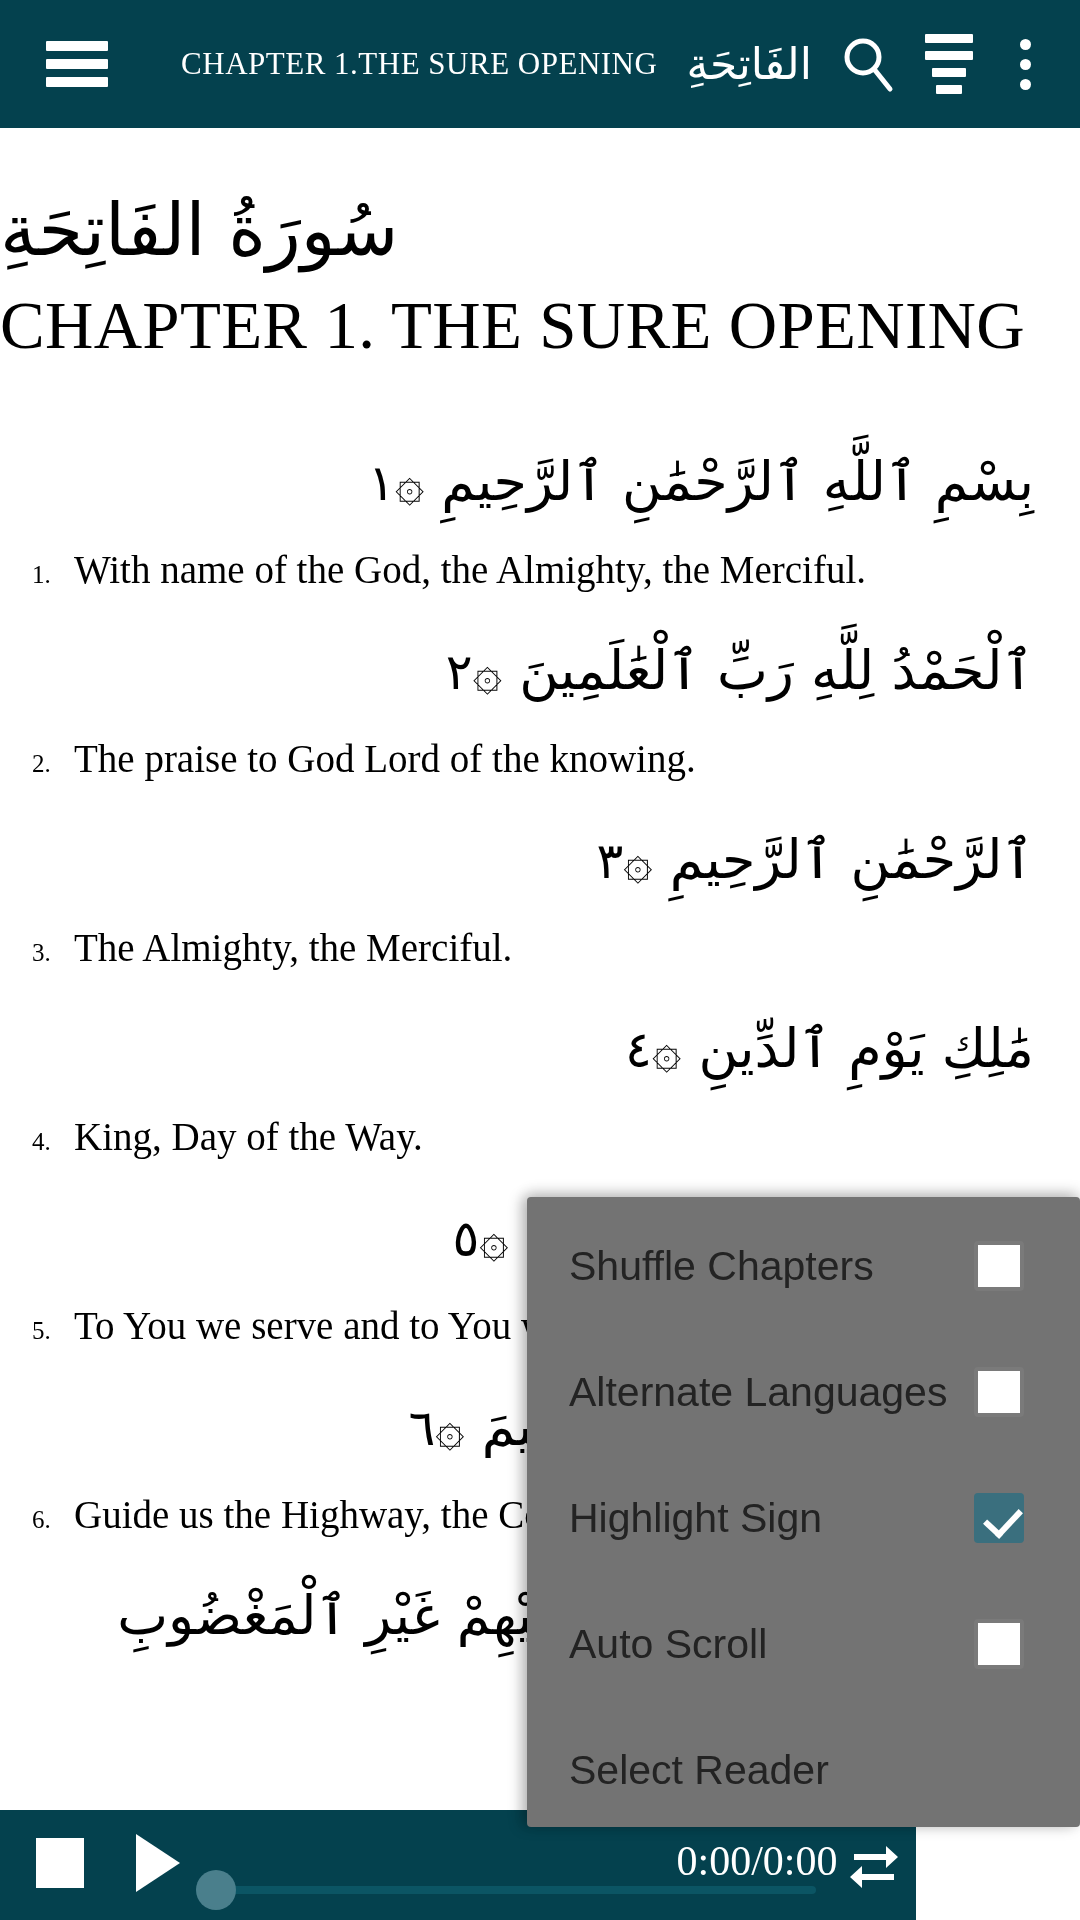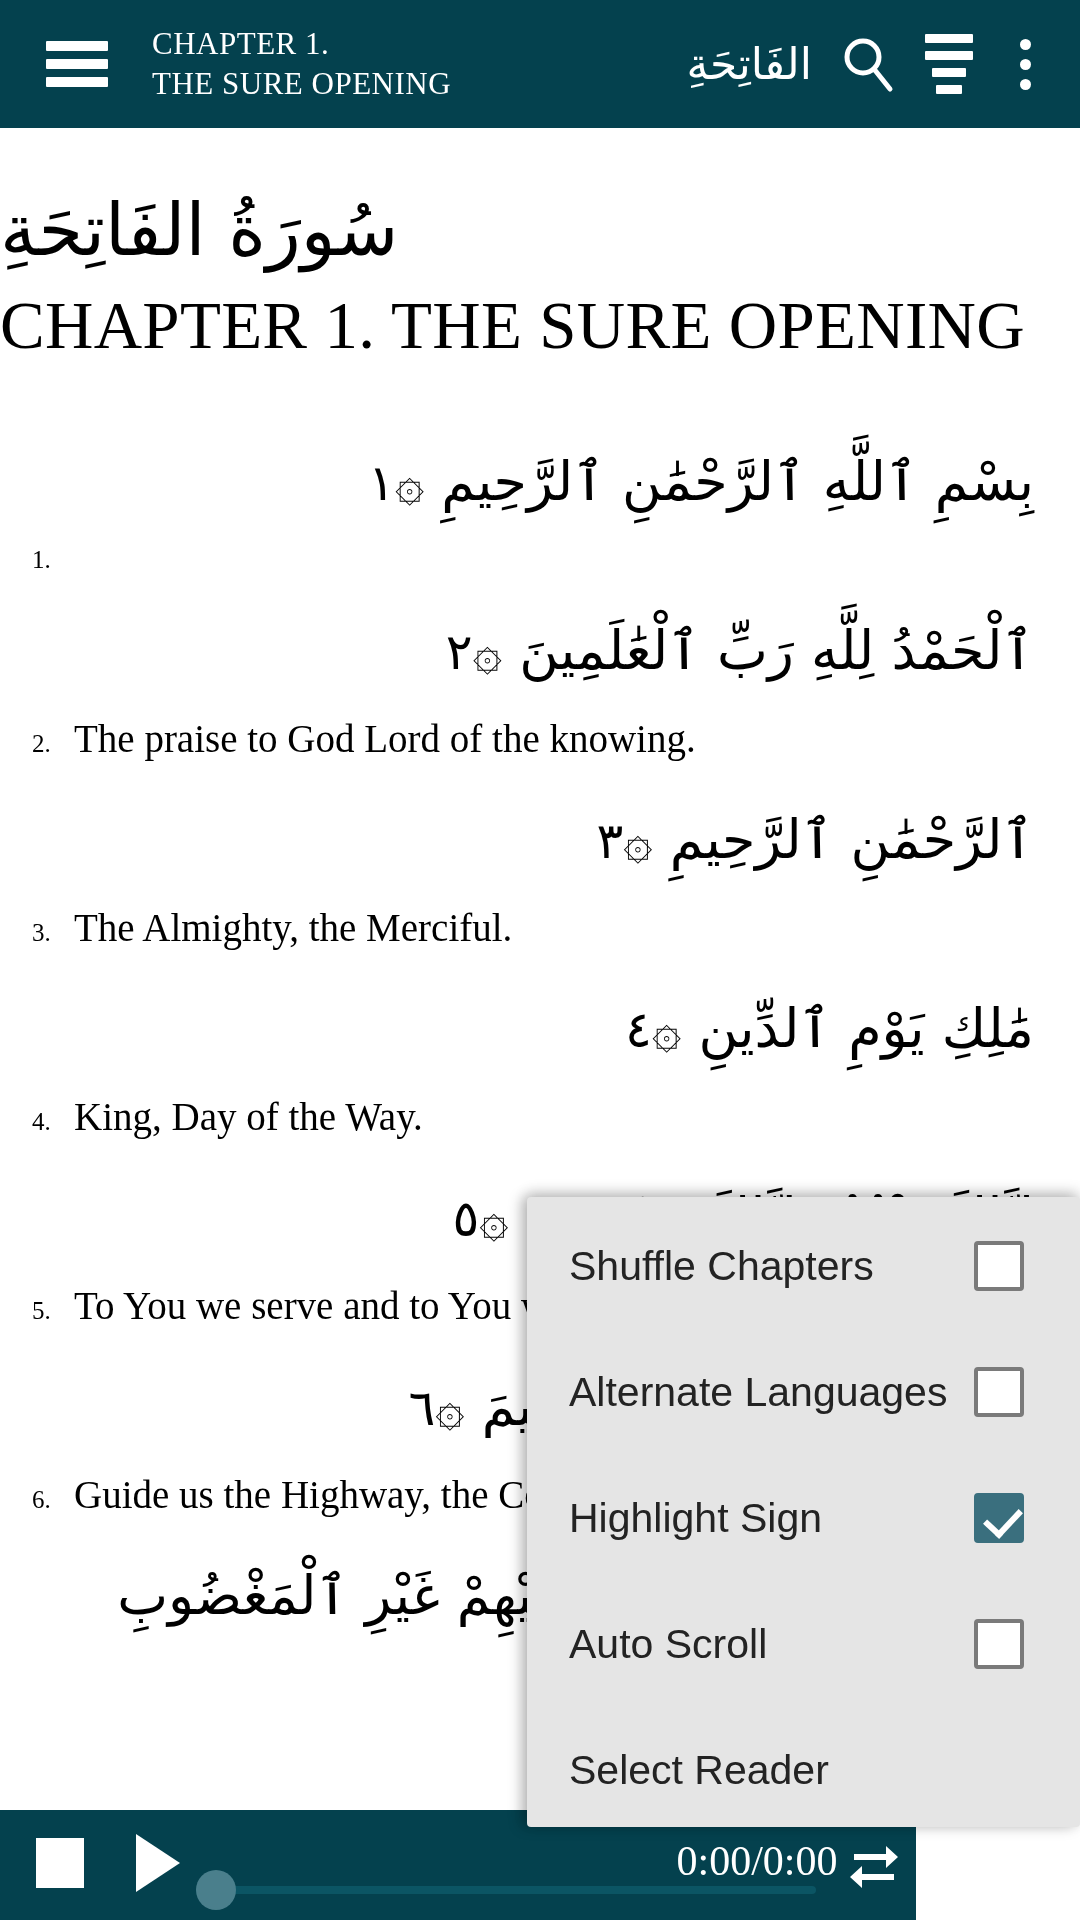--- a/index.html
+++ b/index.html
@@ -24,21 +24,21 @@
     padding:0 26px 0 46px;
   }
   .hamburger {
     width:62px; height:46px;
     display:flex; flex-direction:column; justify-content:space-between;
     flex:0 0 auto; cursor:pointer;
   }
   .hamburger i { display:block; width:62px; height:10px; background:#ffffff; border-radius:1px; }
   .titlebox {
     margin-left:44px; flex:1 1 auto;
-    display:flex; flex-direction:column; justify-content:center;
+    display:flex; flex-direction:row; justify-content:center;
     color:#ffffff;
   }
   .titlebox .l1, .titlebox .l2 {
     font-family:"Liberation Serif", serif;
     font-size:31px; line-height:40px;
     letter-spacing:.5px;
     white-space:nowrap;
   }
   .hdr-arabic {
     color:#ffffff;
@@ -102,21 +102,21 @@
     font-family:"Liberation Serif", serif;
     font-size:39px; line-height:50px;
     color:#000; white-space:nowrap;
   }
 
   
   .menu {
     position:absolute;
     left:527px; top:1197px;
     width:553px; height:630px;
-    background:#e5e5e5;
+    background:#737373;
     border-radius:4px;
     box-shadow:-6px 0 14px rgba(0,0,0,.22), 0 -5px 14px rgba(0,0,0,.16);
     padding:6px 0 0 0;
     z-index:30;
   }
   .menu-item {
     height:126px;
     display:flex; align-items:center;
     padding:0 56px 0 42px;
     cursor:pointer;
@@ -248,20 +248,21 @@
     <div class="sura-en">CHAPTER 1. THE SURE OPENING</div>
 
     <div class="verses">
 
       <div class="ayah-ar">
         <span>بِسْمِ ٱللَّهِ ٱلرَّحْمَٰنِ ٱلرَّحِيمِ</span>
         <span class="ayah-num-glyph">۞<span>١</span></span>
       </div>
       <div class="trans-row">
         <div class="trans-idx">1.</div>
+        <div class="trans-txt">With name of the God, the Almighty, the Merciful.</div>
       </div>
 
       <div class="ayah-ar">
         <span>ٱلْحَمْدُ لِلَّهِ رَبِّ ٱلْعَٰلَمِينَ</span>
         <span class="ayah-num-glyph">۞<span>٢</span></span>
       </div>
       <div class="trans-row">
         <div class="trans-idx">2.</div>
         <div class="trans-txt">The praise to God Lord of the knowing.</div>
       </div>

